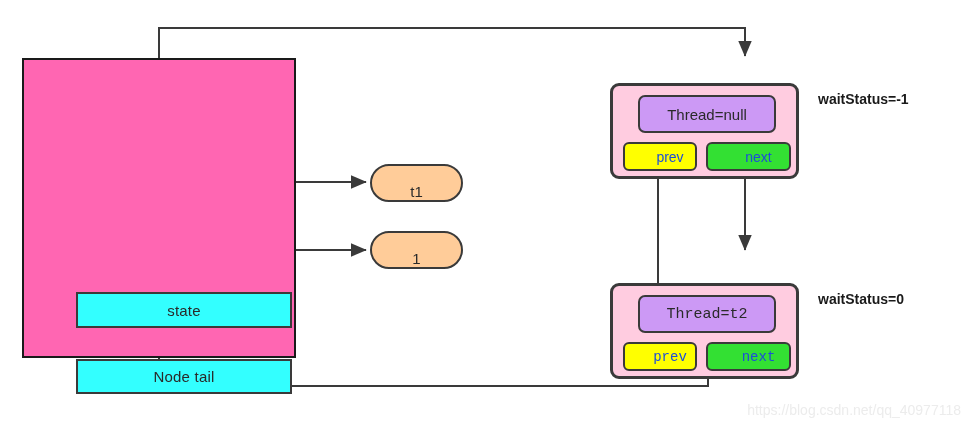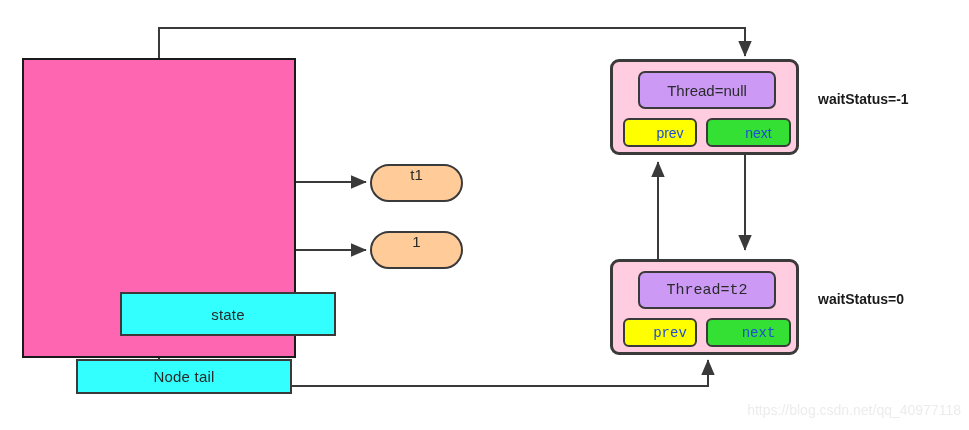--- a/index.html
+++ b/index.html
@@ -47,52 +47,53 @@
     box-sizing: border-box;
     display: flex;
     align-items: center;
     justify-content: center;
     font-size: 15px;
     color: #2a2a2a;
     letter-spacing: .2px;
   }
   .field.f-head { top: 99px; }
   .field.f-owner { top: 163px; height: 38px; }
-  .field.f-state { top: 232px; height: 44px; margin-left: 44px; }
+  .field.f-state { top: 232px; height: 36px; }
   .field.f-tail { top: 299px; height: 35px; }
 
   
   .pill {
     position: absolute;
     left: 370px;
     width: 93px;
     height: 38px;
     background: #ffcc99;
     border: 2px solid #3a3a3a;
     border-radius: 19px;
     box-sizing: border-box;
     display: flex;
-    align-items: flex-start;
+    align-items: flex-end;
     justify-content: center;
     font-size: 15px;
     color: #2a2a2a;
   }
   .pill.p-t1 { top: 164px; }
   .pill.p-state { top: 231px; }
 
   
   .node {
     position: absolute;
     left: 610px;
     width: 189px;
     height: 96px;
     background: #ffcce0;
     border: 3px solid #3a3a3a;
     border-radius: 9px;
     box-sizing: border-box;
+    margin-top: 24px;
   }
   .node.n1 { top: 59px; }
   .node.n2 { top: 259px; font-family: Liberation Mono, monospace; }
 
   .thread-box {
     position: absolute;
     left: 25px;
     top: 9px;
     width: 138px;
     height: 38px;

